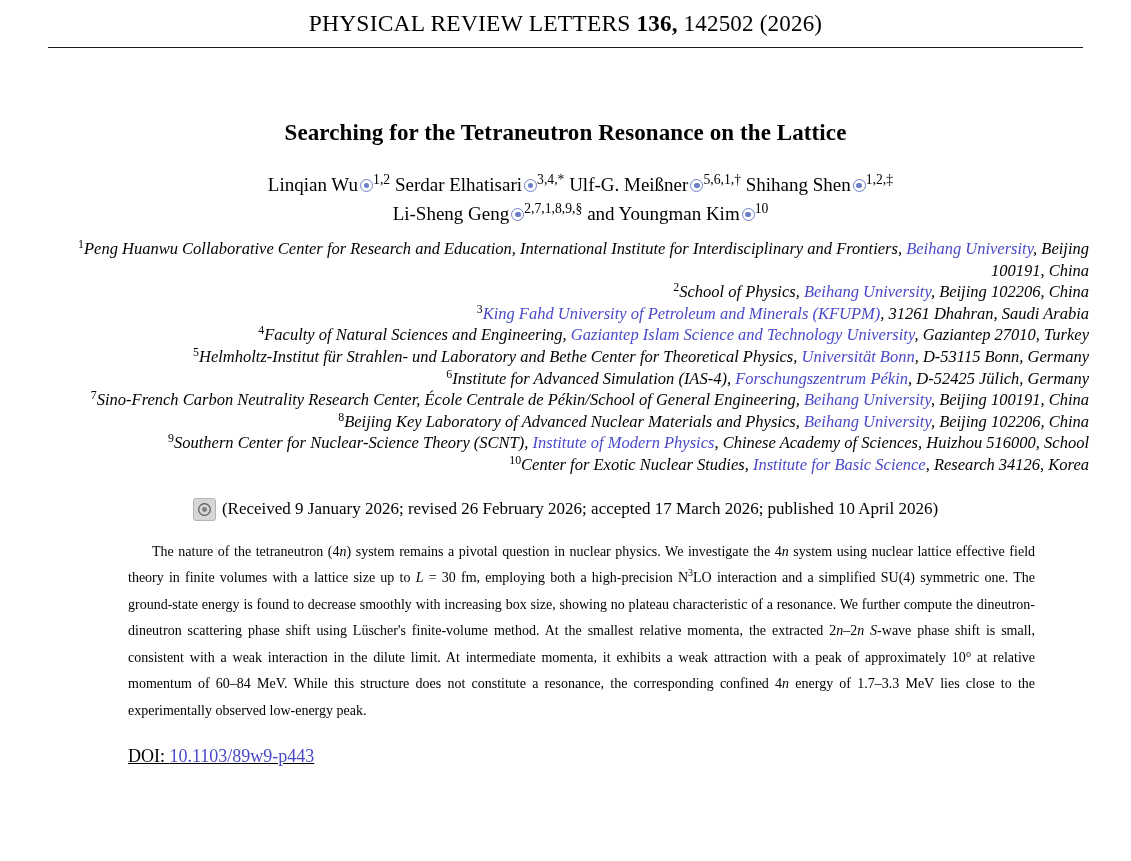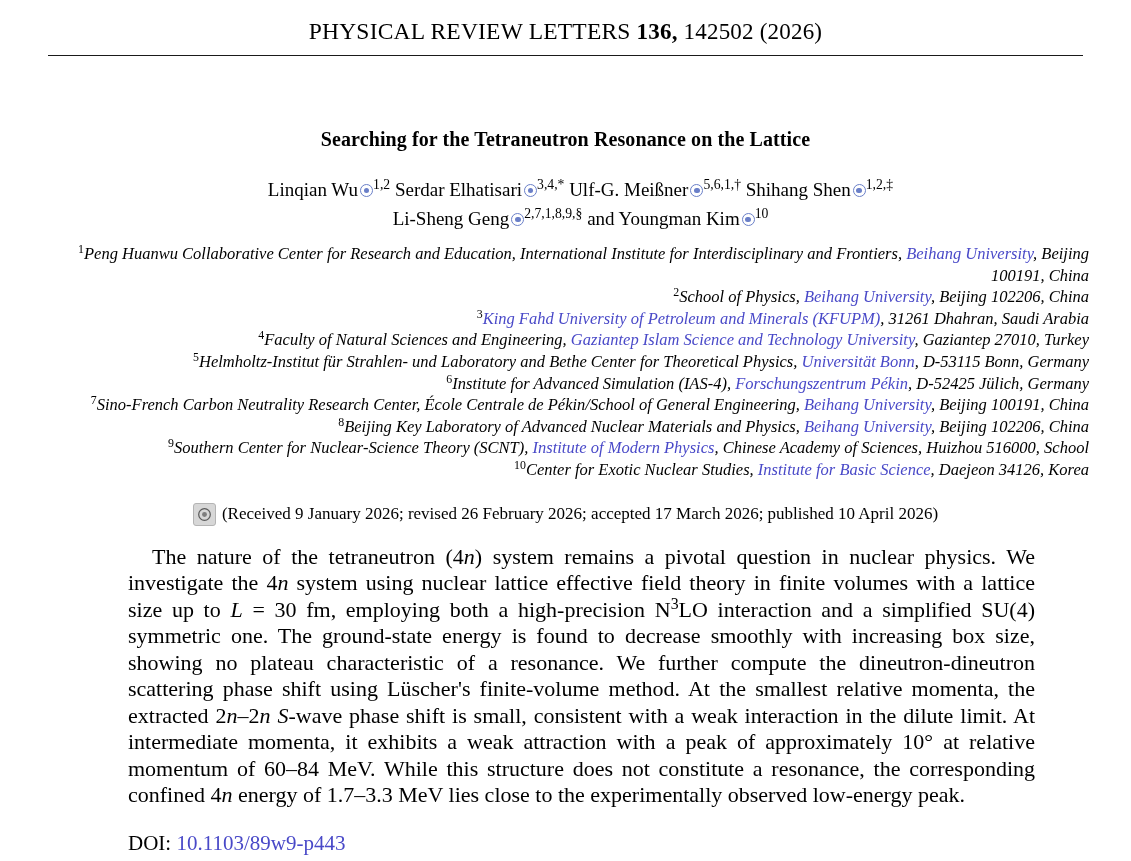--- a/index.html
+++ b/index.html
@@ -18,39 +18,39 @@
     position: relative;
     width: 1131px;
     height: 861px;
   }
 
   
   .journal-header {
     text-align: center;
     font-size: 23px;
     letter-spacing: 0.2px;
-    padding-top: 18px;
+    padding-top: 10px;
     font-family: "Liberation Serif", serif;
   }
   .journal-name {
     font-variant: small-caps;
     font-size: 23.5px;
   }
   .journal-vol {
     font-weight: bold;
   }
   .rule {
     border-bottom: 1.6px solid #1a1a1a;
     margin: 10px 48px 0 48px;
   }
 
   
   .title {
     text-align: center;
-    font-size: 20px;
+    font-size: 23px;
     font-weight: bold;
     margin-top: 72px;
     letter-spacing: 0.1px;
   }
 
   
   .authors {
     text-align: center;
     font-size: 19px;
     margin-top: 24px;
@@ -121,31 +121,32 @@
     border: 1px solid #b4b4b4;
     display: inline-flex;
     align-items: center;
     justify-content: center;
   }
   .cc-badge svg { display: block; }
 
   
   .abstract {
     margin: 18px 96px 0 128px;
-    font-size: 22px;
+    font-size: 14px;
     line-height: 26.5px;
     text-align: justify;
     text-justify: inter-word;
   }
   .abstract .ind { display: inline-block; width: 24px; }
 
   
   .doi {
     margin: 22px 128px 0 128px;
-    font-size: 21px;
+    font-size: 18px;
+    text-decoration: underline;
   }
   .doi .doi-link { color: #4949c8; }
   i { font-style: italic; }
 </style>
 </head>
 <body>
 
 <div class="page">
 
   <div class="journal-header">
@@ -174,21 +175,21 @@
   <div class="affils" id="affils">
       <div class="affil"><sup class="aff-num">1</sup><span>Peng Huanwu Collaborative Center for Research and Education, International Institute for Interdisciplinary and Frontiers,</span><span> </span><span class="link">Beihang University</span><span>, Beijing 100191, China</span></div>
       <div class="affil"><sup class="aff-num">2</sup><span>School of Physics, </span><span class="link">Beihang University</span><span>, Beijing 102206, China</span></div>
       <div class="affil"><sup class="aff-num">3</sup><span class="link">King Fahd University of Petroleum and Minerals (KFUPM)</span><span>, 31261 Dhahran, Saudi Arabia</span></div>
       <div class="affil"><sup class="aff-num">4</sup><span>Faculty of Natural Sciences and Engineering, </span><span class="link">Gaziantep Islam Science and Technology University</span><span>, Gaziantep 27010, Turkey</span></div>
       <div class="affil"><sup class="aff-num">5</sup><span>Helmholtz-Institut für Strahlen- und Laboratory and Bethe Center for Theoretical Physics, </span><span class="link">Universität Bonn</span><span>, D-53115 Bonn, Germany</span></div>
       <div class="affil"><sup class="aff-num">6</sup><span>Institute for Advanced Simulation (IAS-4), </span><span class="link">Forschungszentrum Pékin</span><span>, D-52425 Jülich, Germany</span></div>
       <div class="affil"><sup class="aff-num">7</sup><span>Sino-French Carbon Neutrality Research Center, École Centrale de Pékin/School of General Engineering, </span><span class="link">Beihang University</span><span>,</span><span> Beijing 100191, China</span></div>
       <div class="affil"><sup class="aff-num">8</sup><span>Beijing Key Laboratory of Advanced Nuclear Materials and Physics, </span><span class="link">Beihang University</span><span>, Beijing 102206, China</span></div>
       <div class="affil"><sup class="aff-num">9</sup><span>Southern Center for Nuclear-Science Theory (SCNT), </span><span class="link">Institute of Modern Physics</span><span>,</span><span> Chinese Academy of Sciences, Huizhou 516000, School</span></div>
-      <div class="affil"><sup class="aff-num">10</sup><span>Center for Exotic Nuclear Studies, </span><span class="link">Institute for Basic Science</span><span>, Daejeon 34126, Korea</span></div>
+      <div class="affil"><sup class="aff-num">10</sup><span>Center for Exotic Nuclear Studies, </span><span class="link">Institute for Basic Science</span><span>, Research 34126, Korea</span></div>
     </div>
 
   <div class="received-row">
     <span class="cc-badge">
       <svg width="15" height="15" viewBox="0 0 16 16" aria-hidden="true">
         <circle cx="8" cy="8" r="6.2" fill="none" stroke="#5a5a5a" stroke-width="1.3"></circle>
         <circle cx="8" cy="8" r="2.6" fill="#7d7d7d"></circle>
       </svg>
     </span>
     <span>(Received 9 January 2026; revised 26 February 2026; accepted 17 March 2026; published 10 April 2026)</span>

